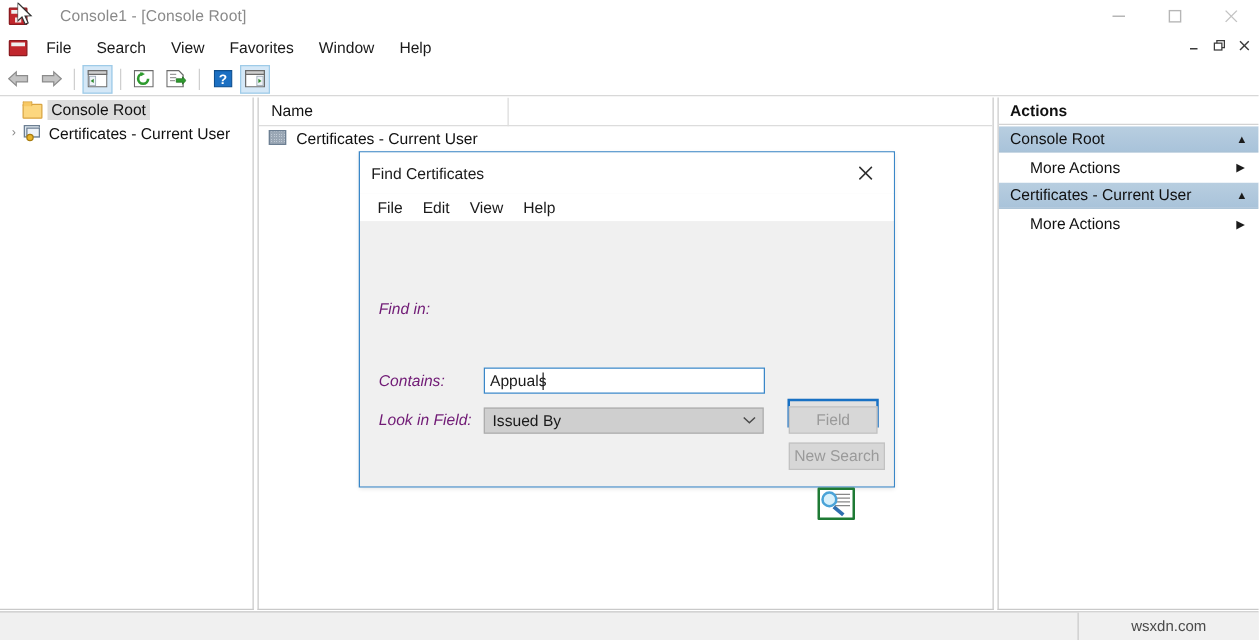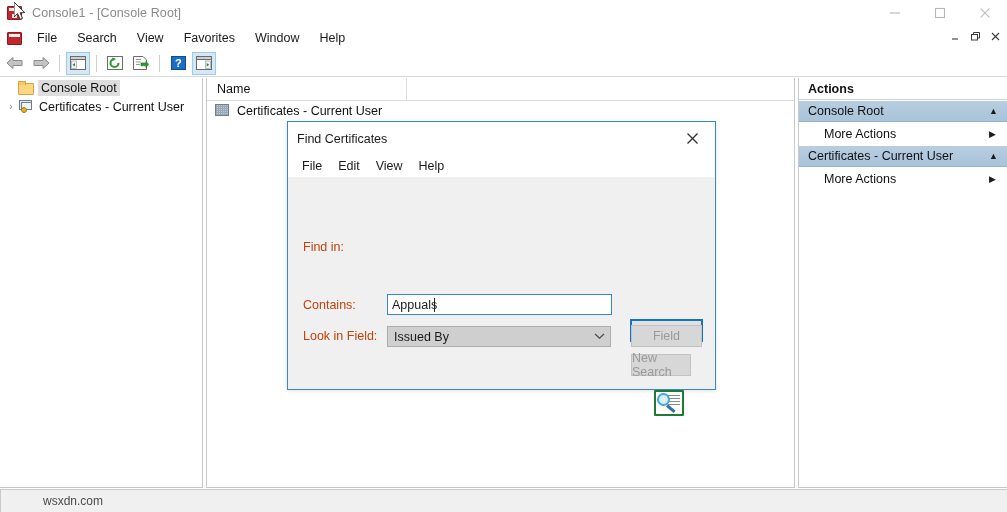--- a/index.html
+++ b/index.html
@@ -34,21 +34,21 @@
   }
   .mmc-icon:before {
     content: ""; position: absolute; left: 1px; top: 1px;
     width: 11px; height: 3px; background: #f0f0f0;
   }
   .mmc-icon:after {
     content: ""; position: absolute; left: 4px; top: 7px;
     width: 5px; height: 4px; background: #ffffff; opacity: .85;
   }
   .titlebar-text {
-    font-size: 12.5px; color: #8a8a8a; margin-left: 6px;
+    font-size: 12.5px; color: #8a8a8a; margin-left: 22px;
     white-space: nowrap; letter-spacing: .1px;
   }
   .win-controls {
     position: absolute; right: 0; top: 0; height: 26px;
     display: flex;
   }
   .win-btn {
     width: 45px; height: 26px;
     display: flex; align-items: center; justify-content: center;
     color: #b6b6b6;
@@ -217,21 +217,21 @@
     padding: 0 11px 0 25px; font-size: 12.5px; color: #111;
   }
   .caret-up { font-size: 9px; color: #1b1b1b; }
   .caret-right { font-size: 9px; color: #1b1b1b; }
 
   
   .statusbar {
     position: absolute; left: 0; top: 489px; width: 1007px; height: 23px;
     background: #f0f0f0;
     border-top: 1px solid #c9c9c9;
-    display: flex; align-items: center; 
+    display: flex; align-items: center; justify-content: flex-end;
   }
   .status-right {
     width: 145px; height: 23px;
     border-left: 1px solid #c9c9c9;
     display: flex; align-items: center; justify-content: center;
     font-size: 12px; color: #4a4a4a;
     background: #f0f0f0;
   }
 
   
@@ -275,21 +275,21 @@
     padding-left: 6px;
   }
   .dlg-menu-item {
     font-size: 12.5px; color: #1a1a1a; padding: 2px 8px;
   }
   .dlg-body {
     position: relative; height: 212px; background: #f0f0f0;
   }
 
   .field-row { position: absolute; display: flex; align-items: center; }
-  .field-label { font-size: 12.5px; color: #c2410c; }
+  .field-label { font-size: 12.5px; color: #701a75; font-style: italic; }
 
   .combo {
     background: #cfcfcf;
     border: 1px solid #adadad;
     height: 21px;
     display: flex; align-items: center; justify-content: space-between;
     padding: 0 5px 0 6px;
     font-size: 12.5px; color: #1a1a1a;
   }
   .combo .arrow { font-size: 9px; color: #3a3a3a; }
@@ -573,21 +573,21 @@
             </svg>
         </span>
       </div>
 
       <div class="btn primary" style="position:absolute; left:342px; top:116px; width:73px; height:23px;margin-top:26px;">
         <span>Find Now</span>
       </div>
       <div class="btn disabled" style="position:absolute; left:343px; top:148px; width:71px; height:22px;">
         <span>Field</span>
       </div>
-      <div class="btn disabled" style="position:absolute; left:343px; top:177px; width:60px; height:22px;">
+      <div class="btn disabled" style="position:absolute; left:343px; top:177px; width:77px; height:22px;">
         <span>New Search</span>
       </div>
 
       <div class="find-glyph">
         <span class="lines">
             <i></i>
             <i></i>
             <i></i>
             <i></i>
           </span>

